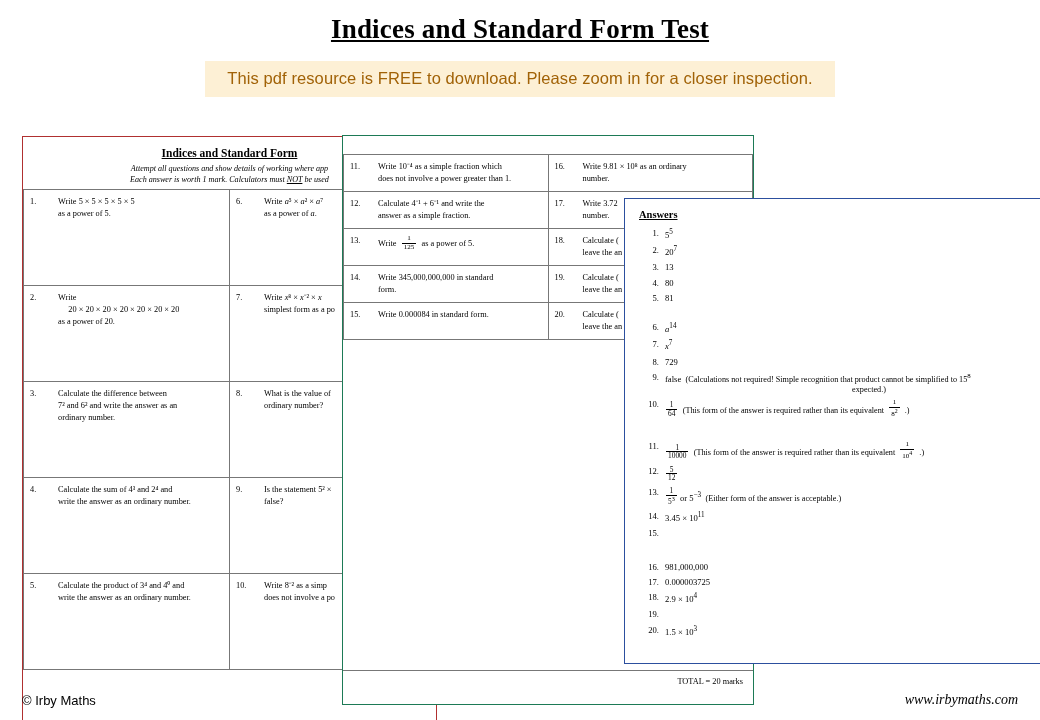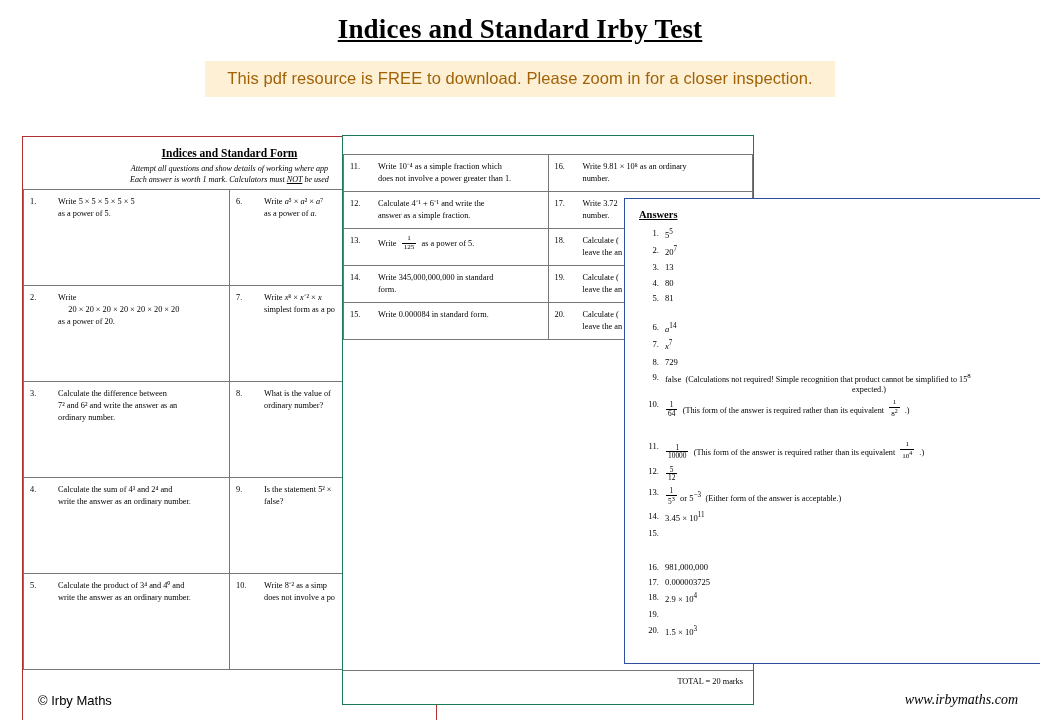--- a/index.html
+++ b/index.html
@@ -198,38 +198,38 @@
     margin: 0 1px;
   }
   .frac .n { display: block; padding: 0 2px; }
   .frac .d { display: block; border-top: 1px solid #000; padding: 0 2px; }
 
   em.var { font-style: italic; }
 
   
   .footer-left {
     position: absolute;
-    left: 38px;
+    left: 22px;
     bottom: 12px;
     font-size: 13px;
     font-family: "Liberation Sans", sans-serif;
   }
   .footer-right {
     position: absolute;
     right: 22px;
     bottom: 12px;
     font-size: 14px;
     font-style: italic;
     font-family: "Liberation Serif", serif;
   }
 </style>
 </head>
 <body>
 
-<h1 class="page-title">Indices and Standard Irby Test</h1>
+<h1 class="page-title">Indices and Standard Form Test</h1>
 
 <div class="notice-wrap">
   <div class="notice">This pdf resource is FREE to download. Please zoom in for a closer inspection.</div>
 </div>
 
 <div class="sheet sheet-q1">
   <div class="ws-title">Indices and Standard Form</div>
   <div class="ws-instr">
     <span>Attempt all questions and show details of working where app</span><br>
     <span>Each answer is worth 1 mark. Calculators must <u>NOT</u> be used</span>

